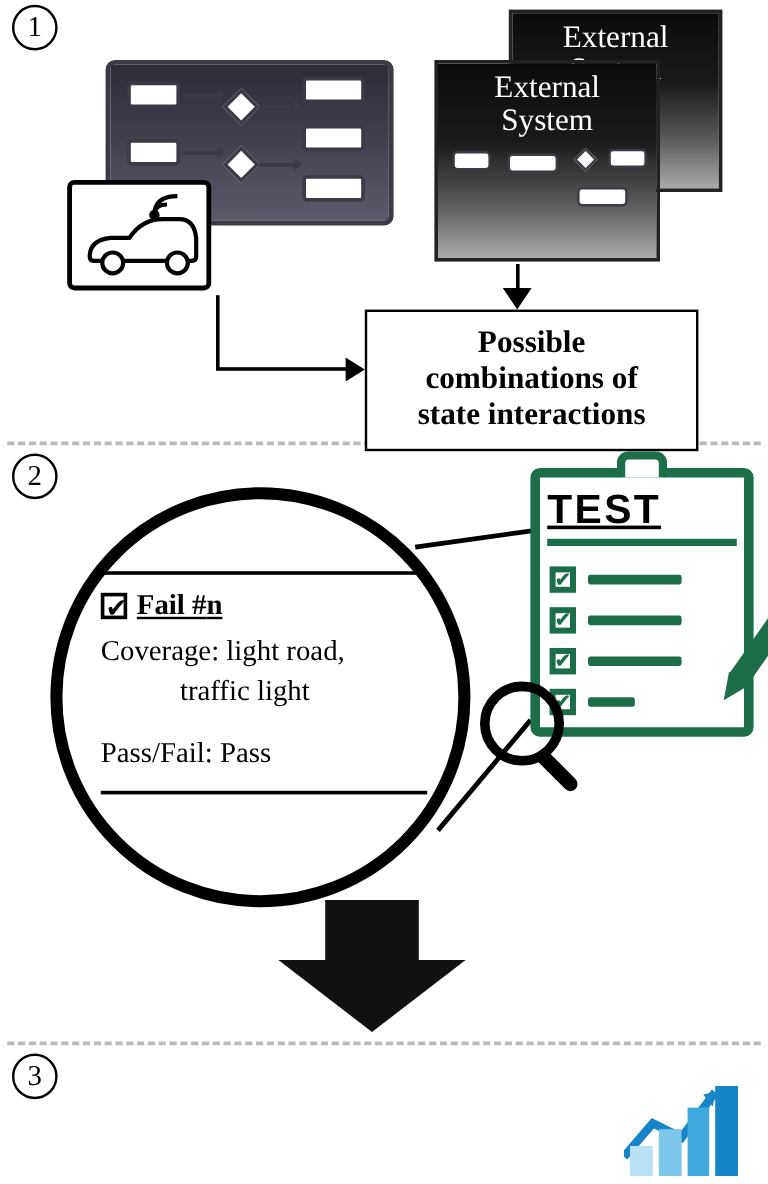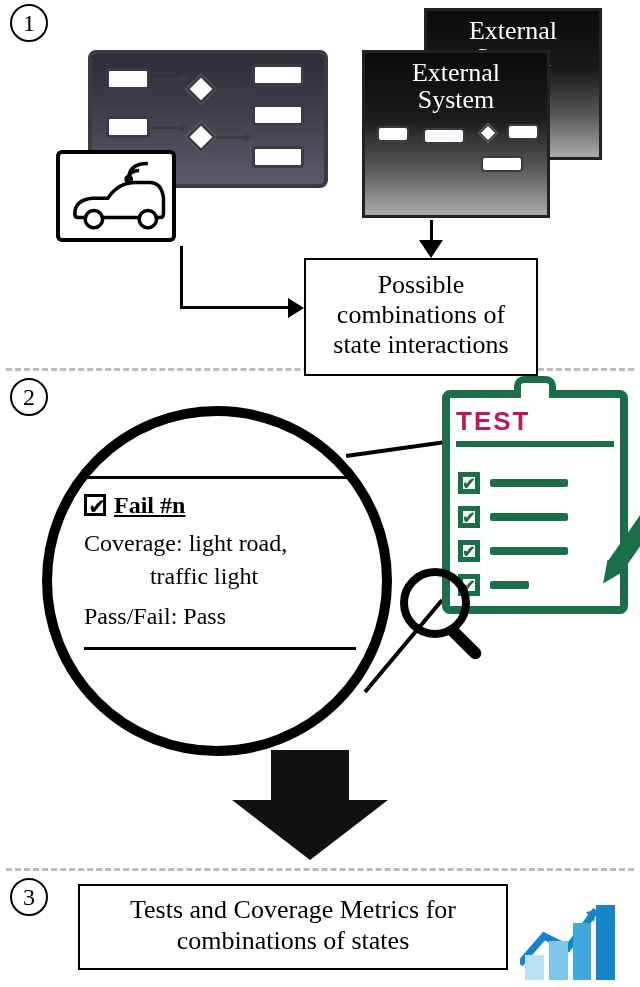--- a/index.html
+++ b/index.html
@@ -139,21 +139,21 @@
     position: absolute; border: 8px solid #1c6e4a; border-radius: 8px; background: #fff;
     width: 100%; height: 100%;
   }
   .clip-top {
     position: absolute; top: -14px; left: 50%; transform: translateX(-50%);
     width: 42px; height: 22px; border: 7px solid #1c6e4a; border-bottom: none; border-radius: 10px 10px 0 0; background: #fff;
   }
   .clip-heading {
     position: absolute; top: 16px; left: 14px; right: 14px;
     font-family: Impact, Arial Black, sans-serif; font-weight: 900; letter-spacing: 2px;
-    color: #be185d; font-size: 26px; border-bottom: 6px solid #1c6e4a; padding-bottom: 4px;
+    color: #000000; font-size: 34px; border-bottom: 6px solid #1c6e4a; padding-bottom: 4px; text-decoration: underline;
   }
   .clip-row {
     position: absolute; left: 16px; right: 60px;
     display: flex; align-items: center; gap: 10px;
   }
   .clip-check {
     width: 22px; height: 22px; border: 5px solid #1c6e4a;
     display: flex; align-items: center; justify-content: center;
   }
   .clip-check::after { content: '✔'; color: #1c6e4a; font-size: 16px; font-weight: bold; }
@@ -249,21 +249,21 @@
       <div class="mini-box" style="left:50px; top:10px; width:42px; height:16px; border-width:2px;"></div>
       <div class="mini-diamond" style="left:108px; top:8px; width:14px; height:14px; border-width:2px;"></div>
       <div class="mini-box" style="left:134px; top:6px; width:32px; height:16px; border-width:2px;"></div>
       <div class="mini-box" style="left:108px; top:38px; width:42px; height:16px; border-width:2px;"></div>
     </div>
   </div>
 
   <div class="arrow-stem-v" style="left:430px; top:220px; height:22px;"></div>
   <div class="arrow-down" style="left:419px; top:240px;"></div>
 
-  <div class="combo-box" style="left:304px; top:258px; width:234px;">
+  <div class="combo-box" style="left:304px; top:258px; width:278px;font-weight:bold;">
     <span style="white-space:pre-line;">Possible
 combinations of
 state interactions</span>
   </div>
 
   <div class="arrow-stem-v" style="left:180px; top:246px; height:62px;"></div>
   <div class="arrow-stem-h" style="left:180px; top:306px; width:110px;"></div>
   <div class="arrow-right-head" style="left:288px; top:298px;"></div>
 
   <div class="zoom-circle" style="left:42px; top:406px; width:350px; height:350px;"></div>
@@ -277,21 +277,21 @@
         <span>Fail #</span><span>n</span>
       </span>
     </div>
     <div style="margin-top:6px;">
       <span>Coverage:</span>
       <span>light road,</span>
     </div>
     <div style="text-align:center; padding-right:32px;">
       <span>traffic light</span>
     </div>
-    <div style="margin-top:8px;">
+    <div style="margin-top:20px;">
       <span>Pass/Fail:</span>
       <span>Pass</span>
     </div>
     <hr class="test-hr" style="margin-top:14px;">
   </div>
 
   <div class="zoom-line" style="left:346px; top:454px; width:110px; transform:rotate(-8deg);"></div>
   <div class="zoom-line" style="left:365px; top:690px; width:120px; transform:rotate(-50deg);"></div>
 
   <div class="test-clip" style="left:442px; top:390px; width:186px; height:224px;">
@@ -320,24 +320,20 @@
   <div class="magnifier" style="left:400px; top:568px;">
     <div class="mag-ring"></div>
     <div class="mag-handle"></div>
   </div>
 
   <div class="big-down-arrow" style="left:232px; top:750px; width:156px;">
     <div class="shaft"></div>
     <div class="head"></div>
   </div>
 
-  <div class="result-box" style="left:78px; top:884px; width:430px;">
-    <span style="white-space:pre-line;">Tests and  Coverage Metrics for
-combinations of states</span>
-  </div>
 
   <div class="metric-chart" style="left:520px; top:900px; width:100px; height:80px;">
     <svg viewBox="0 0 100 80" width="100" height="80">
       <polyline points="0,64 24,36 48,48 76,10" fill="none" stroke="#1685c8" stroke-width="7"></polyline>
       <polygon points="76,10 66,12 74,22" fill="#1685c8"></polygon>
     </svg>
     <div id="chart-bars" style="position:absolute; left:0; bottom:0; width:100%; height:100%;">
         <div style="position: absolute; left: 5px; bottom: 0px; width: 18.75px; height: 25.1429px; background: rgb(185, 225, 245);"></div>
         <div style="position: absolute; left: 28.75px; bottom: 0px; width: 18.75px; height: 38.8571px; background: rgb(124, 198, 234);"></div>
         <div style="position: absolute; left: 52.5px; bottom: 0px; width: 18.75px; height: 57.1429px; background: rgb(63, 169, 222);"></div>

